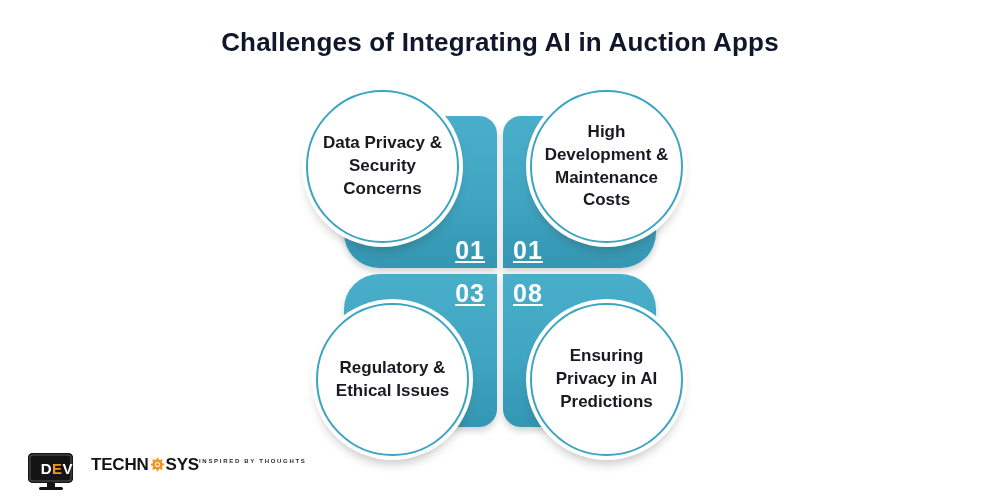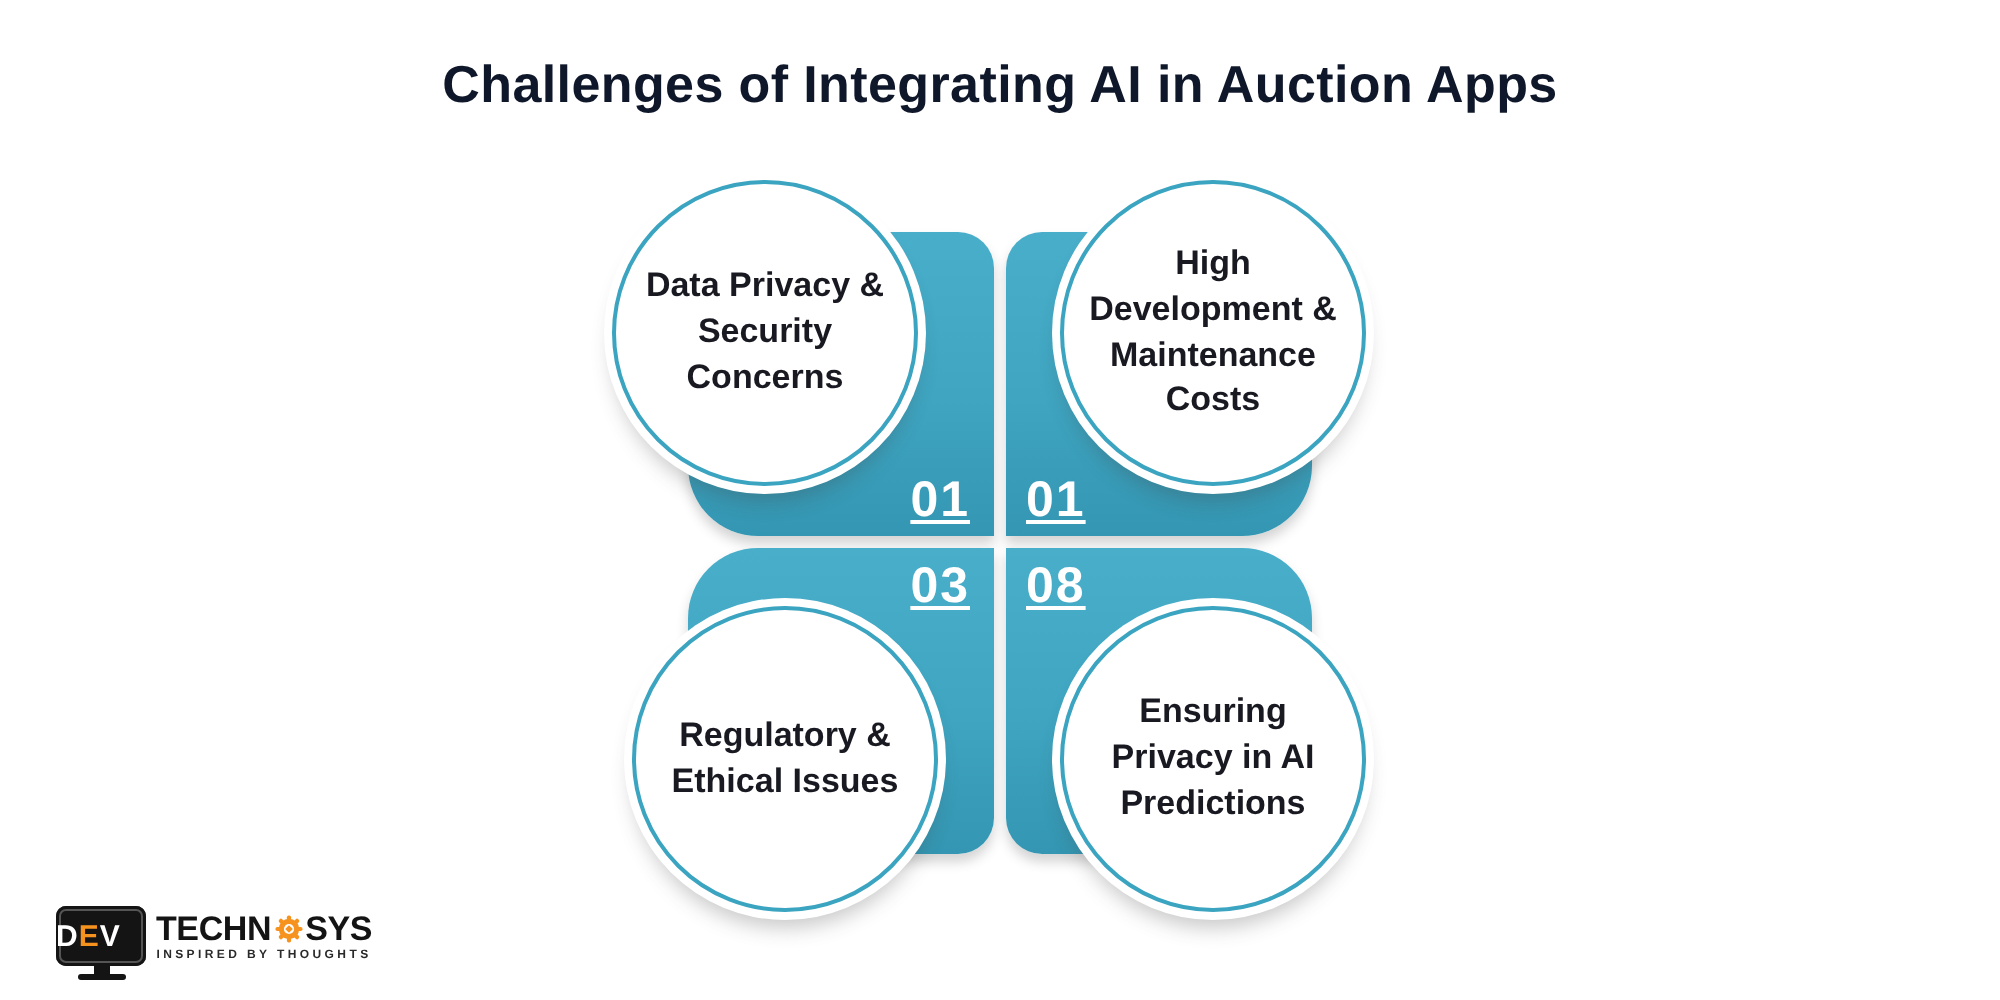--- a/index.html
+++ b/index.html
@@ -50,29 +50,29 @@
     font-size:17px; font-weight:700; line-height:1.35; color:#191922;
     white-space:pre-line; padding:0 4px;
   }
 
   
   .logo { position:absolute; left:28px; top:453px; }
   .logo-inner { display:flex; align-items:flex-start; }
   .tv-wrap { display:flex; flex-direction:column; align-items:center; }
   .tv {
     width:45px; height:30px; background:#141414; border-radius:5px;
-    display:flex; align-items:center; justify-content:flex-start;
+    display:flex; align-items:center; justify-content:flex-end;
     box-shadow:inset 0 0 0 1.5px #141414, inset 0 0 0 2.5px #555;
   }
   .tv-text { font-size:15px; font-weight:800; letter-spacing:0.5px; line-height:1; }
   .tv-text .lw { color:#ffffff; }
   .tv-text .lo { color:#f6921e; }
   .tv-stand { width:8px; height:4px; background:#141414; }
   .tv-base  { width:24px; height:3px; background:#141414; border-radius:2px; }
-  .brand { margin-left:5px; margin-top:3px; display:flex; flex-direction:column;text-align:center; }
+  .brand { margin-left:18px; margin-top:3px; display:flex; flex-direction:row; }
   .brand-row {
     display:flex; align-items:center; font-size:17px; font-weight:800;
     color:#141414; letter-spacing:-0.2px; line-height:1;
   }
   .gear { margin:0 1px; display:block; }
   .tagline {
     margin-top:2px; font-size:6px; font-weight:700; letter-spacing:1.7px;
     color:#2a2a2a; white-space:nowrap;
   }
 </style>

